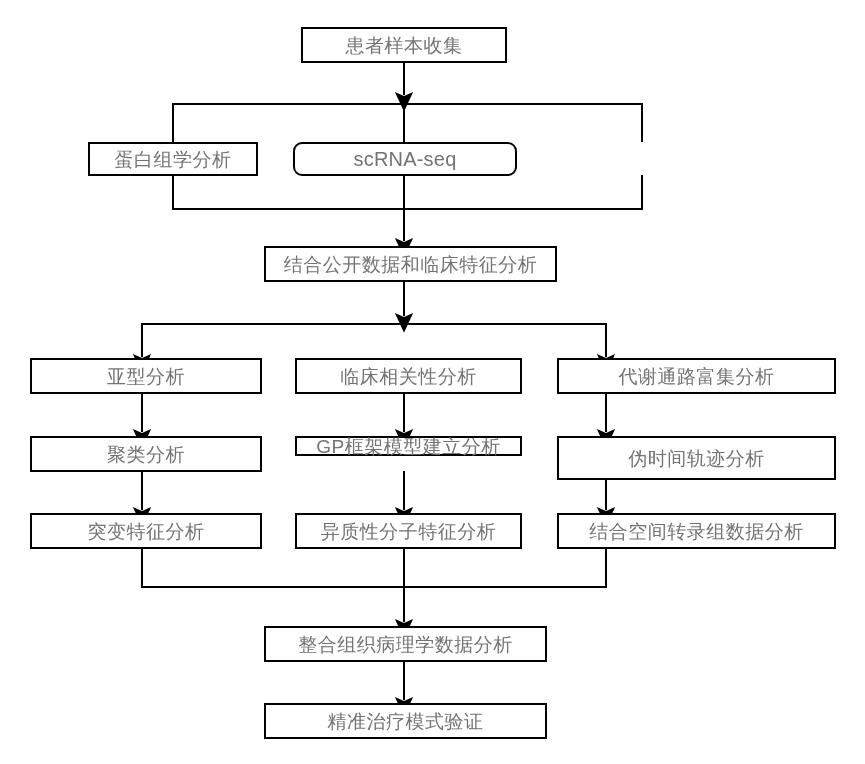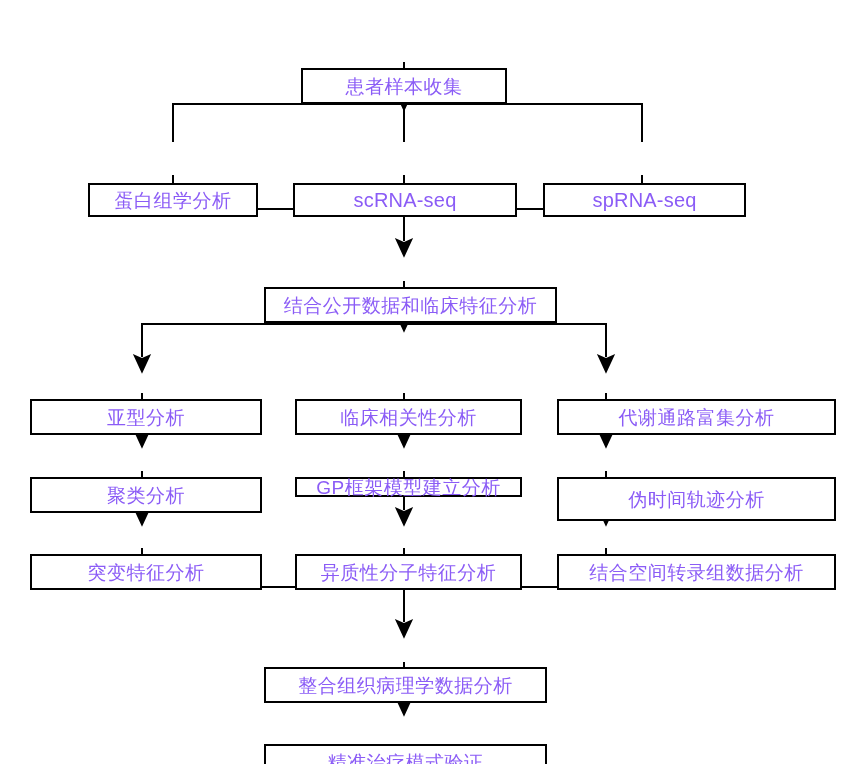--- a/index.html
+++ b/index.html
@@ -29,24 +29,23 @@
   }
   .node {
     position: absolute;
     box-sizing: border-box;
     border: 2px solid #000000;
     background: #ffffff;
     display: flex;
     align-items: center;
     justify-content: center;
     text-align: left;
-    color: #8b5cf6;
+    color: #737373;
     line-height: 1;
     white-space: nowrap;
-    margin-top: 41px;
   }
   .node .node-label {
     display: block;
     font-size: 19px;
     letter-spacing: 0.5px;
   }
   .node.latin .node-label {
     font-size: 20px;
     letter-spacing: 0.2px;
   }
@@ -103,27 +102,24 @@
   </svg>
 
   <div class="node" style="left:301px; top:27px; width:206px; height:36px;">
     <span class="node-label">患者样本收集</span>
   </div>
 
   <div class="node" style="left:88px; top:142px; width:170px; height:34px;">
     <span class="node-label">蛋白组学分析</span>
   </div>
 
-  <div class="node latin" style="left:293px; top:142px; width:224px; height:34px;">
+  <div class="node latin" style="left:293px; top:142px; width:224px; height:34px;border-radius:9px;">
     <span class="node-label">scRNA-seq</span>
   </div>
 
-  <div class="node latin" style="left:543px; top:142px; width:203px; height:34px;">
-    <span class="node-label">spRNA-seq</span>
-  </div>
 
   <div class="node" style="left:264px; top:246px; width:293px; height:36px;">
     <span class="node-label">结合公开数据和临床特征分析</span>
   </div>
 
   <div class="node" style="left:30px; top:358px; width:232px; height:36px;">
     <span class="node-label">亚型分析</span>
   </div>
 
   <div class="node" style="left:30px; top:436px; width:232px; height:36px;">

